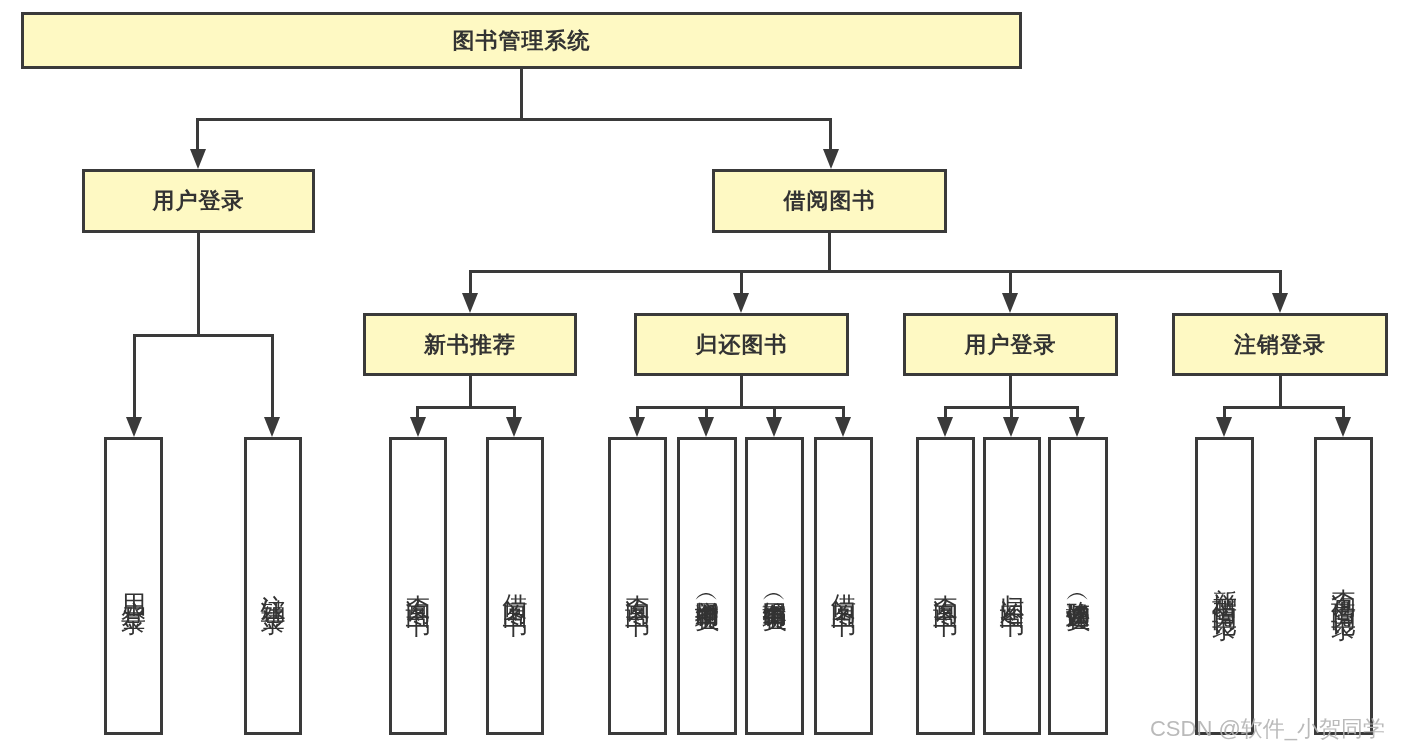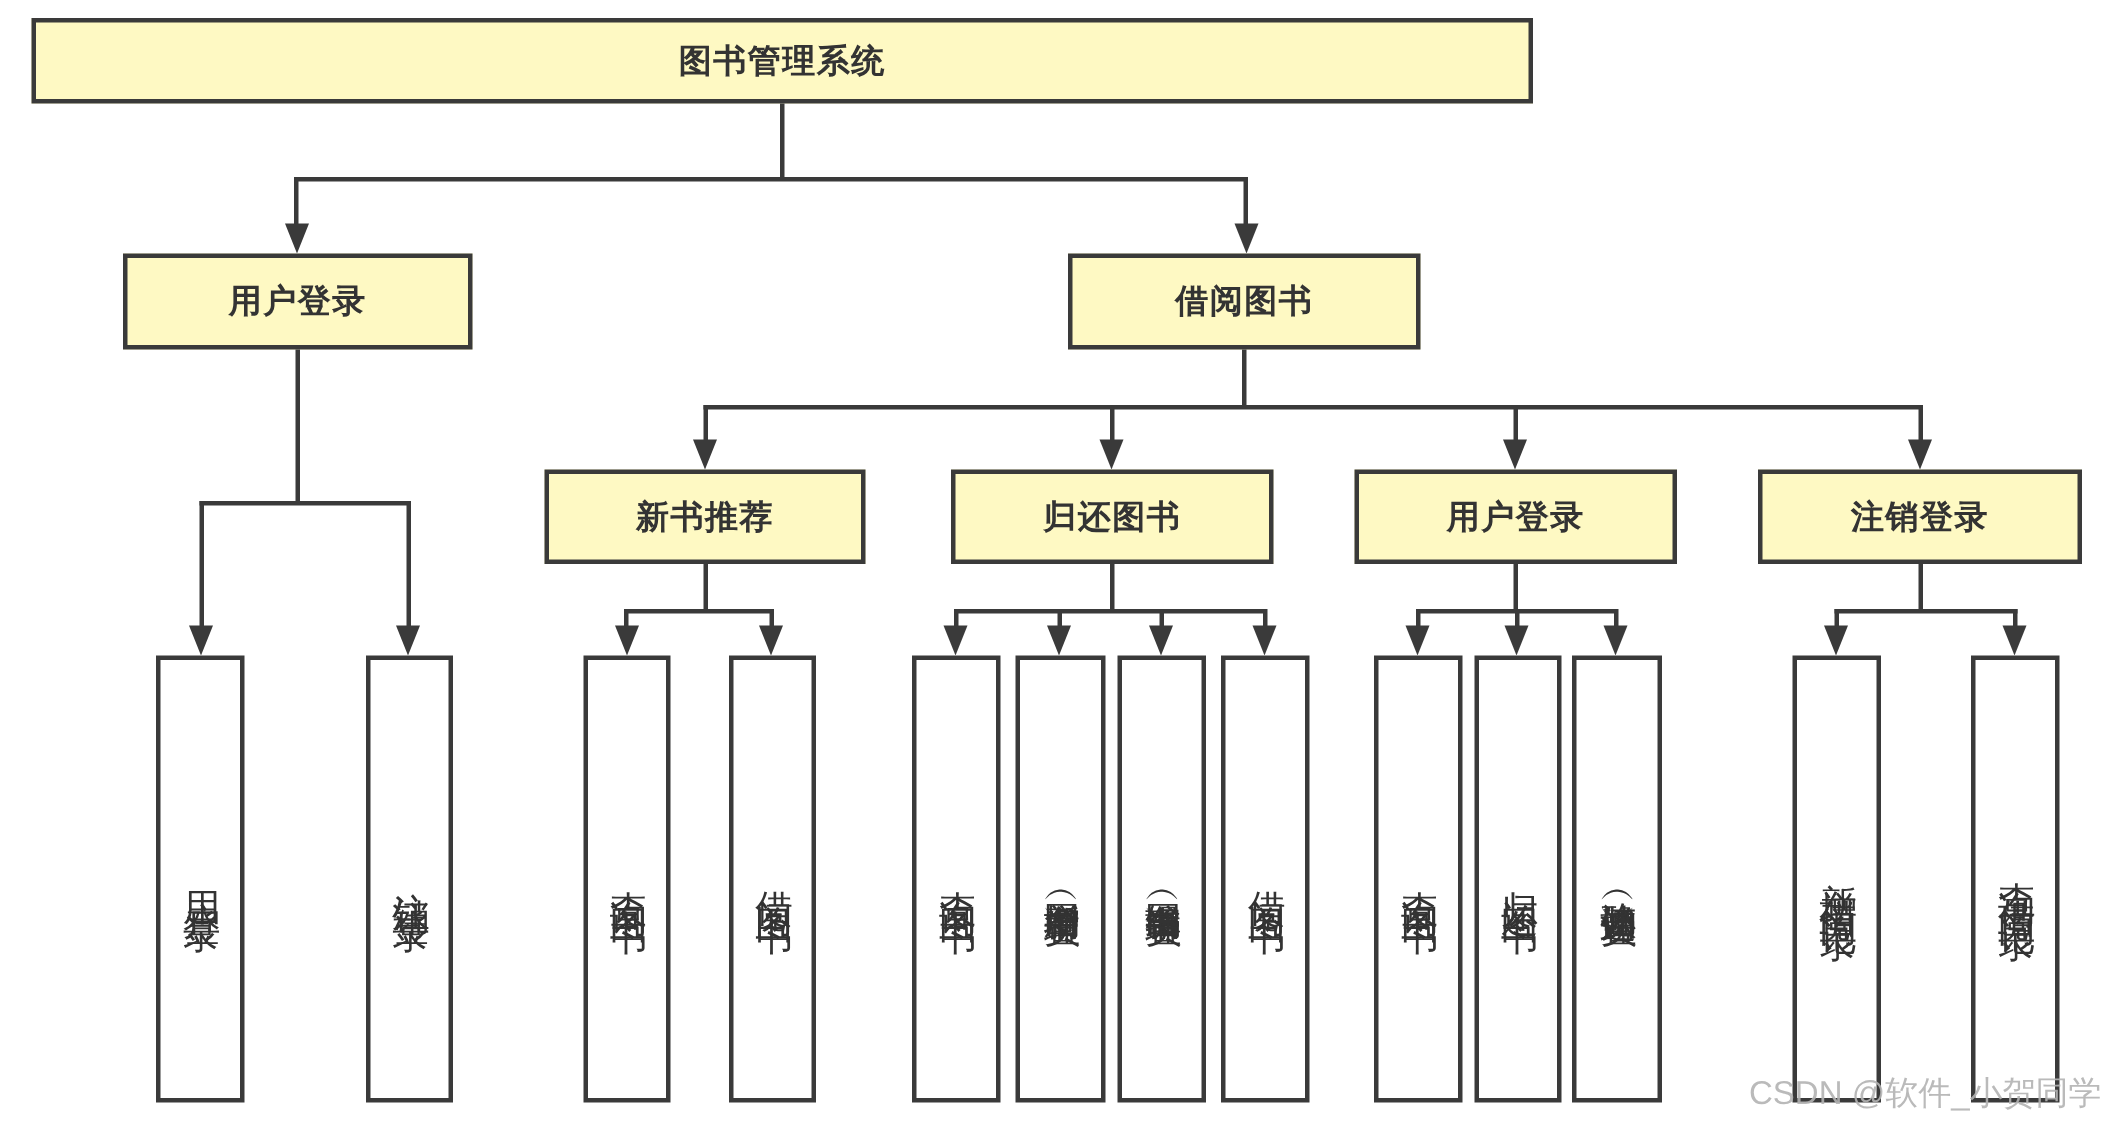--- a/index.html
+++ b/index.html
@@ -26,21 +26,21 @@
   }
   .leaf.tight span{font-size:24px;letter-spacing:1px;}
   .vl{position:absolute;width:3px;background:var(--line);}
   .hl{position:absolute;height:3px;background:var(--line);}
   .arr{
     position:absolute;width:0;height:0;
     border-left:8px solid transparent;border-right:8px solid transparent;
     border-top:20px solid var(--line);
   }
   .watermark{
-    position:absolute;right:4px;bottom:3px;font-size:22px;
+    position:absolute;right:20px;bottom:3px;font-size:22px;
     color:var(--watermark);opacity:.9;white-space:nowrap;
   }
 </style>
 </head>
 <body>
 
 <div class="canvas">
 
   <div class="box" style="left:21px;top:12px;width:1001px;height:57px">
     <span>图书管理系统</span>

